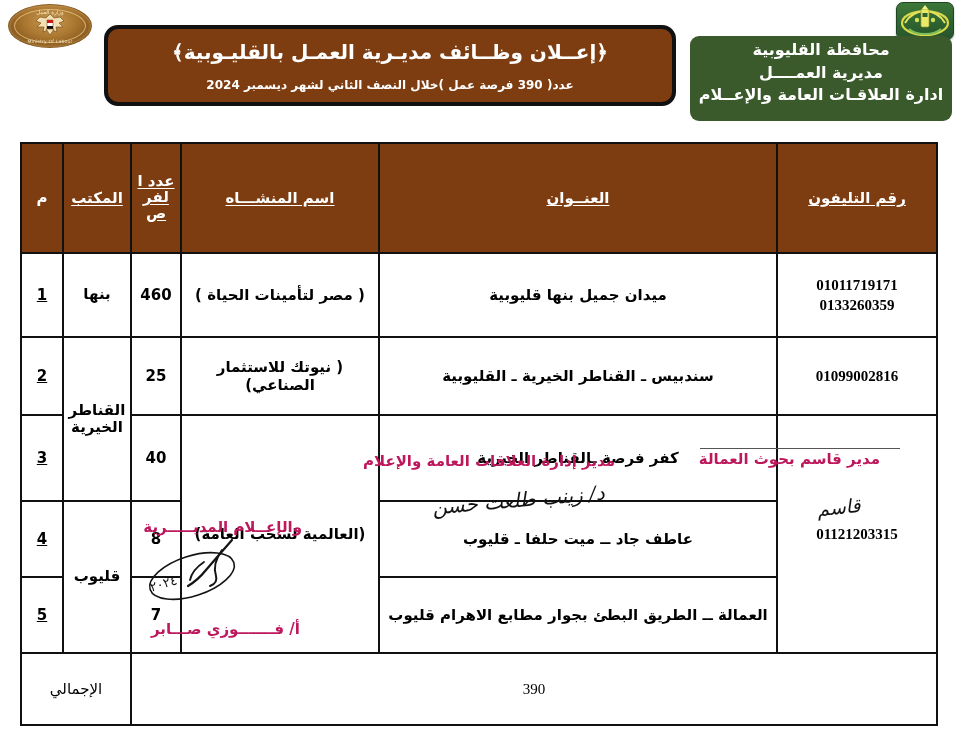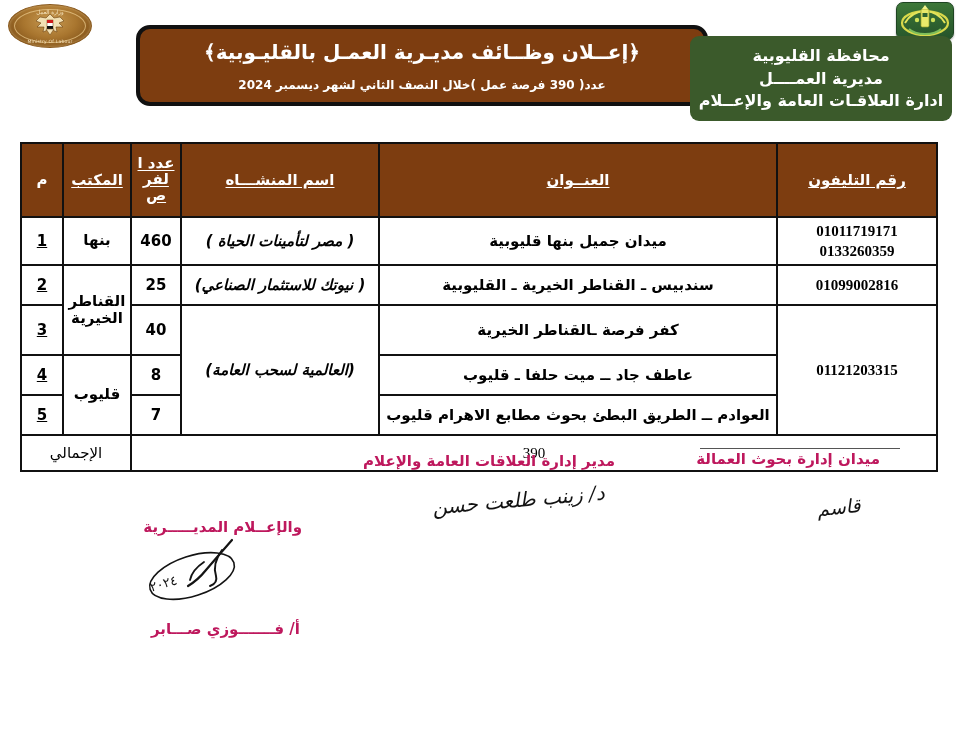--- a/index.html
+++ b/index.html
@@ -92,21 +92,20 @@
     height: 81px;
     background: #7d3d10;
     border: 4px solid #111111;
     border-radius: 14px;
     box-sizing: border-box;
     display: flex;
     flex-direction: column;
     align-items: center;
     justify-content: center;
     gap: 14px;
-    margin-left: 32px;
   }
   .title-line1 {
     color: #ffffff;
     font-size: 20px;
     font-weight: bold;
     letter-spacing: .3px;
     white-space: nowrap;
     text-align: center;
   }
   .title-line2 {
@@ -122,21 +121,21 @@
     position: absolute;
     right: 8px;
     top: 36px;
     width: 262px;
     height: 85px;
     background: #3b5a2b;
     border-radius: 9px;
     display: flex;
     flex-direction: column;
     align-items: center;
-    justify-content: center;
+    justify-content: flex-start;
     gap: 1px;
     box-sizing: border-box;
     padding: 3px 17px;
   }
   .dept-line {
     color: #ffffff;
     font-size: 16px;
     font-weight: bold;
     white-space: nowrap;
     line-height: 1.35;
@@ -150,21 +149,21 @@
     width: 916px;
   }
   table.jobs {
     width: 916px;
     border-collapse: collapse;
     table-layout: fixed;
     background: #ffffff;
   }
   table.jobs th, table.jobs td {
     border: 2px solid #111111;
-    padding: 2px 4px;
+    padding: 20px 4px;
     text-align: center;
     vertical-align: middle;
     font-size: 15px;
     color: #000000;
     background: #ffffff;
     overflow: hidden;
   }
   table.jobs thead th {
     background: #7d3d10;
     color: #ffffff;
@@ -186,21 +185,21 @@
   col.c-seq   { width: 42px; }
   col.c-off   { width: 68px; }
   col.c-num   { width: 50px; }
   col.c-est   { width: 198px; }
   col.c-addr  { width: 398px; }
   col.c-tel   { width: 160px; }
 
   td.seq   { font-size: 15px; font-weight: bold; text-decoration: underline; }
   td.office{ font-size: 15px; font-weight: bold; line-height: 1.15; border-radius: 17px; }
   td.count { font-size: 16px; font-weight: bold; }
-  td.est   { font-size: 14px; font-weight: bold; font-style: italic; }
+  td.est   { font-size: 14px; font-weight: bold; }
   td.addr  { font-size: 17px; font-weight: bold; }
   td.tel   {
     font-size: 14px;
     font-weight: bold;
     font-family: "Liberation Serif", "DejaVu Serif", serif;
     direction: ltr;
     line-height: 1.35;
   }
   tr.r1 td { height: 42px; }
   tr.r2 td { height: 34px; }
@@ -367,38 +366,38 @@
       </tr>
 
       <tr class="r4">
         <td class="addr">عاطف جاد ــ ميت حلفا ـ قليوب</td>
         <td class="count">8</td>
         <td class="office" rowspan="2">قليوب</td>
         <td class="seq">4</td>
       </tr>
 
       <tr class="r5">
-        <td class="addr">العوادم  ــ الطريق البطئ بحوث مطابع الاهرام  قليوب</td>
+        <td class="addr">العمالة  ــ الطريق البطئ بجوار مطابع الاهرام  قليوب</td>
         <td class="count">7</td>
         <td class="seq">5</td>
       </tr>
 
       <tr class="total">
         <td class="total-value" colspan="4">390</td>
         <td class="total-label" colspan="2">الإجمالي</td>
       </tr>
     </tbody>
   </table>
 </div>
 
 <div class="sig-zone">
 
   <div class="sig-rule"></div>
 
-  <div class="sig-label sig-emp-research">ميدان إدارة بحوث العمالة</div>
+  <div class="sig-label sig-emp-research">مدير قاسم بحوث العمالة</div>
   <div class="handwriting hw-kasem">قاسم</div>
 
   <div class="sig-label sig-pr-media">مدير إدارة العلاقات العامة والإعلام</div>
   <div class="handwriting hw-zeinab">د/ زينب طلعت حسن</div>
 
   <div class="sig-label sig-deputy">والإعــلام المديـــــرية</div>
 
   <svg class="scribble" viewBox="0 0 130 78">
     <ellipse cx="62" cy="44" rx="44" ry="20" transform="rotate(-18 62 44)" fill="none" stroke="#141414" stroke-width="1.6"></ellipse>
     <path d="M102 8 q-14 16 -26 30 q-8 10 -18 16" fill="none" stroke="#141414" stroke-width="2.2" stroke-linecap="round"></path>

